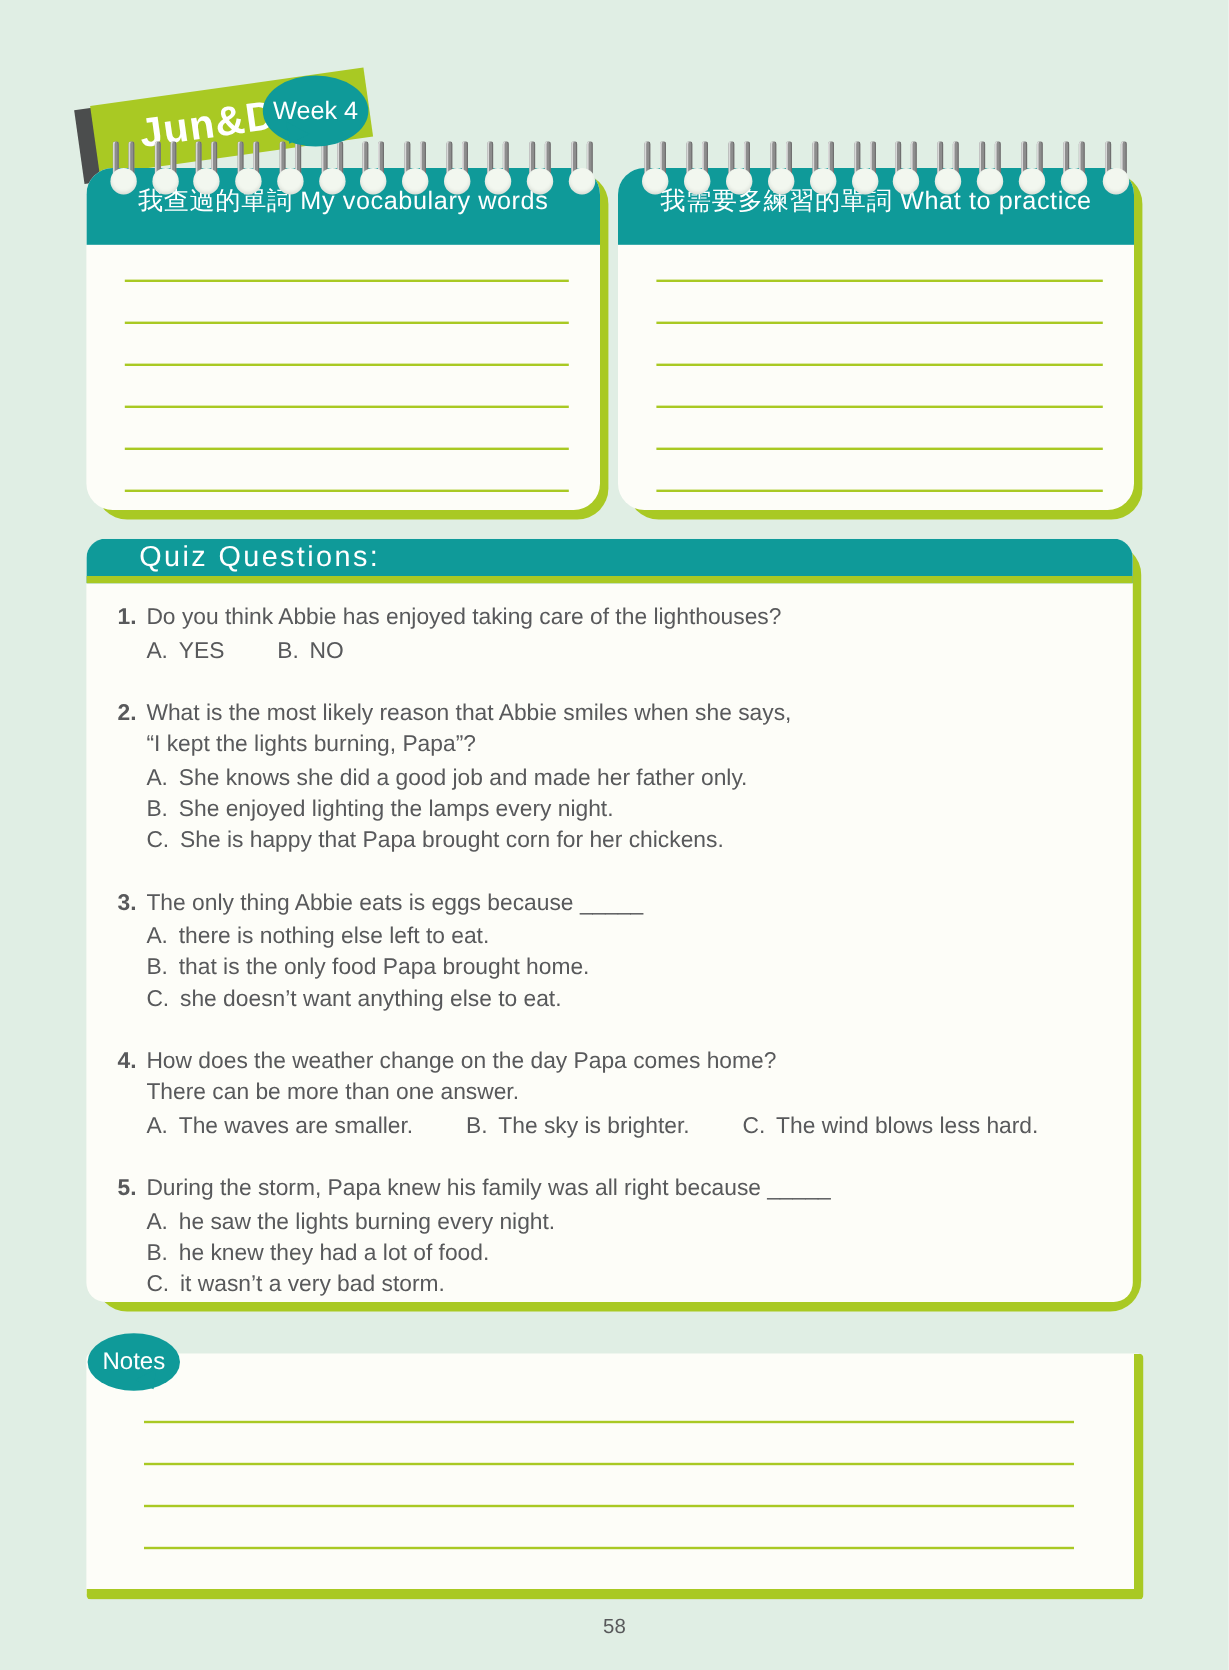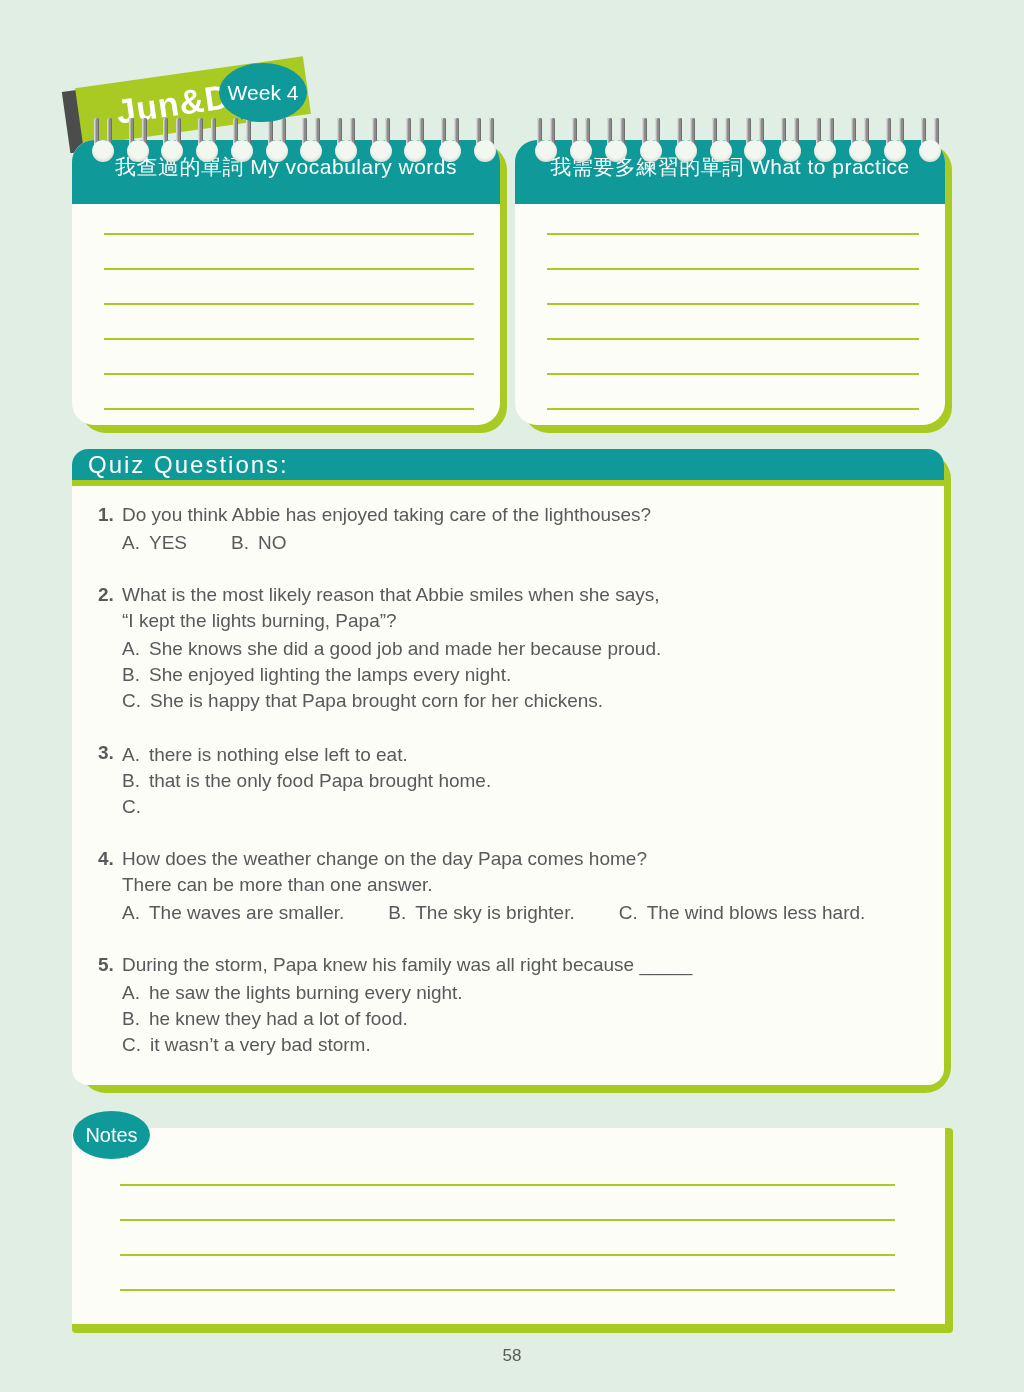--- a/index.html
+++ b/index.html
@@ -39,21 +39,21 @@
   .wire{position:absolute;top:0;width:5px;height:30px;background:var(--wire);border-radius:2px;
     box-shadow:inset 1.5px 0 0 #d8d8d8, inset -1px 0 0 #6f6f6f;}
   .wl{left:2px;} .wr{right:2px;}
   .hole{position:absolute;bottom:0;left:0;width:22px;height:22px;border-radius:50%;
     background:var(--hole);box-shadow:inset 0 -2px 3px rgba(0,0,0,.10);}
 
   
   .quizbox{position:absolute;left:72px;top:449px;width:872px;height:636px;z-index:2;}
   .quiz-front{position:absolute;inset:0;background:var(--paper);border-radius:16px;overflow:hidden;}
   .quiz-header{height:37px;background:var(--teal);display:flex;align-items:center;
-    padding-left:16px;color:#fff;font-size:24px;letter-spacing:2px;border-bottom:6px solid var(--lime);}
+    padding-left:44px;color:#fff;font-size:24px;letter-spacing:2px;border-bottom:6px solid var(--lime);}
   .quiz-body{padding:16px 18px 0 26px;color:var(--text);font-size:19px;}
   .question{display:flex;margin-bottom:26px;}
   .qnum{flex:none;width:24px;font-weight:700;line-height:26px;}
   .qbody{flex:1;}
   .qprompt{font-weight:400;line-height:26px;}
   .opts{margin-top:2px;line-height:26px;}
   .opts.inline{display:flex;gap:44px;}
   .opt{display:flex;gap:9px;line-height:26px;}
 
   
@@ -263,47 +263,49 @@
             </div>
           </div>
           <div class="question">
             <div class="qnum">2.</div>
             <div class="qbody">
               <div class="qprompt">What is the most likely reason that Abbie smiles when she says,</div>
               <div class="qprompt">“I kept the lights burning, Papa”?</div>
               <div class="opts">
                 <div class="opt">
                   <span class="olabel">A.</span>
-                  <span class="otext">She knows she did a good job and made her because proud.</span>
+                  <span class="otext">She knows she did a good job and made her father only.</span>
                 </div>
                 <div class="opt">
                   <span class="olabel">B.</span>
                   <span class="otext">She enjoyed lighting the lamps every night.</span>
                 </div>
                 <div class="opt">
                   <span class="olabel">C.</span>
                   <span class="otext">She is happy that Papa brought corn for her chickens.</span>
                 </div>
               </div>
             </div>
           </div>
           <div class="question">
             <div class="qnum">3.</div>
             <div class="qbody">
+              <div class="qprompt">The only thing Abbie eats is eggs because _____</div>
               <div class="opts">
                 <div class="opt">
                   <span class="olabel">A.</span>
                   <span class="otext">there is nothing else left to eat.</span>
                 </div>
                 <div class="opt">
                   <span class="olabel">B.</span>
                   <span class="otext">that is the only food Papa brought home.</span>
                 </div>
                 <div class="opt">
                   <span class="olabel">C.</span>
+                  <span class="otext">she doesn’t want anything else to eat.</span>
                 </div>
               </div>
             </div>
           </div>
           <div class="question">
             <div class="qnum">4.</div>
             <div class="qbody">
               <div class="qprompt">How does the weather change on the day Papa comes home?</div>
               <div class="qprompt">There can be more than one answer.</div>
               <div class="opts inline">

